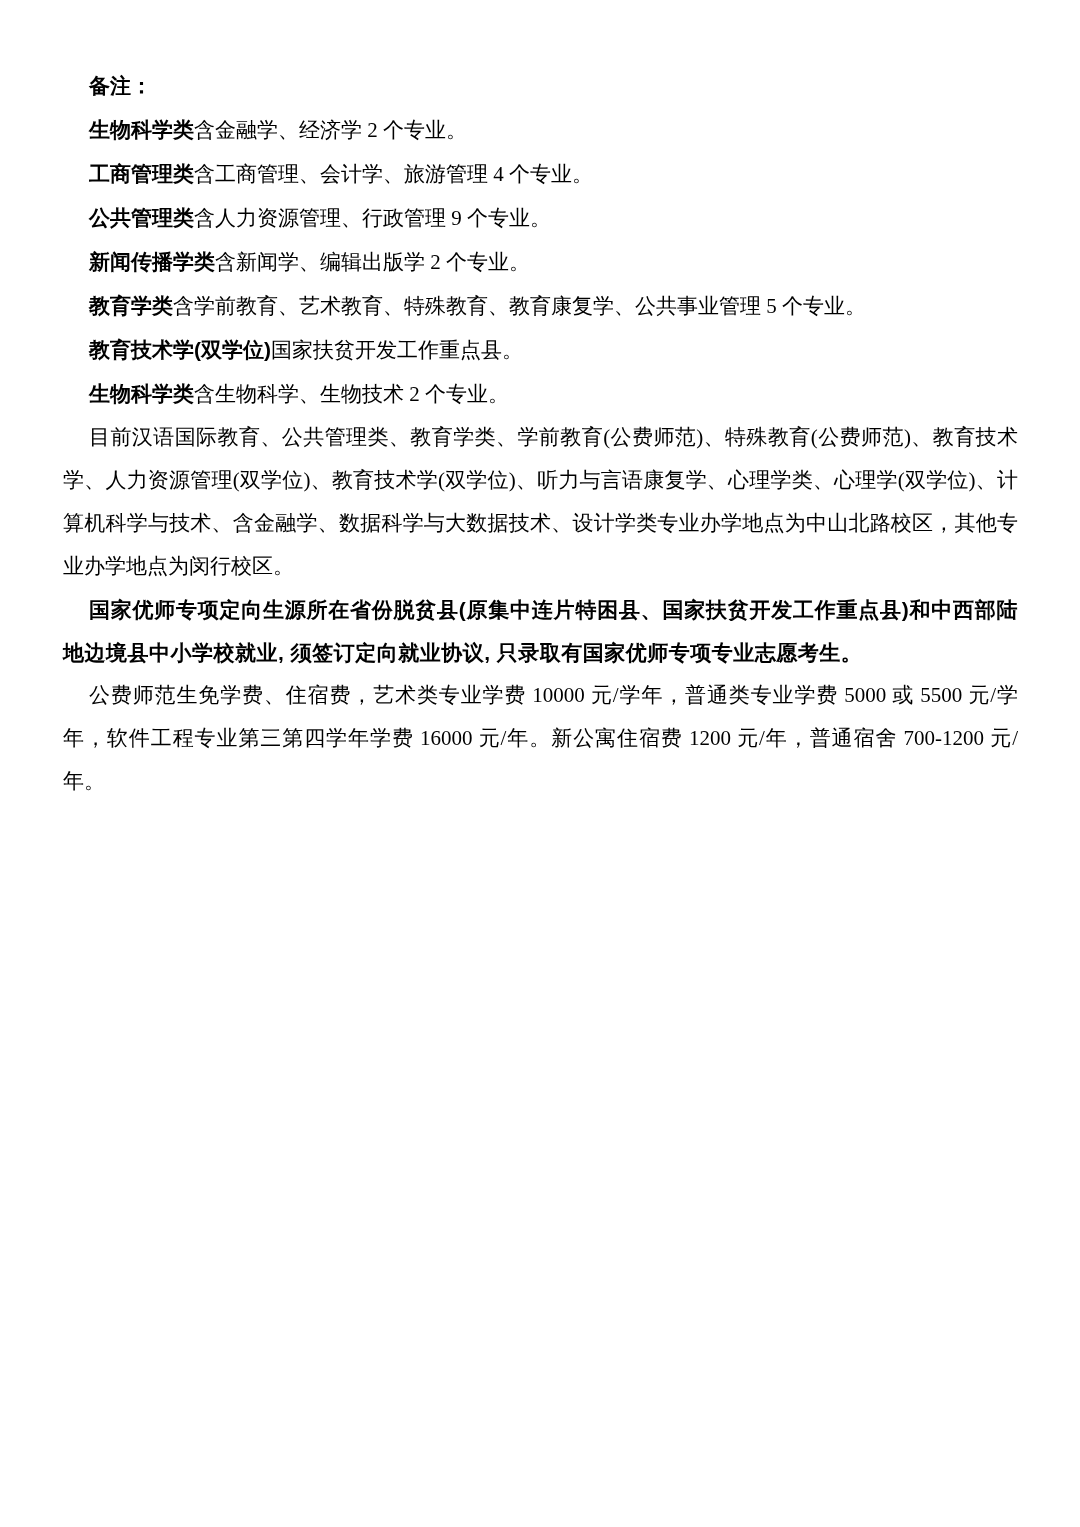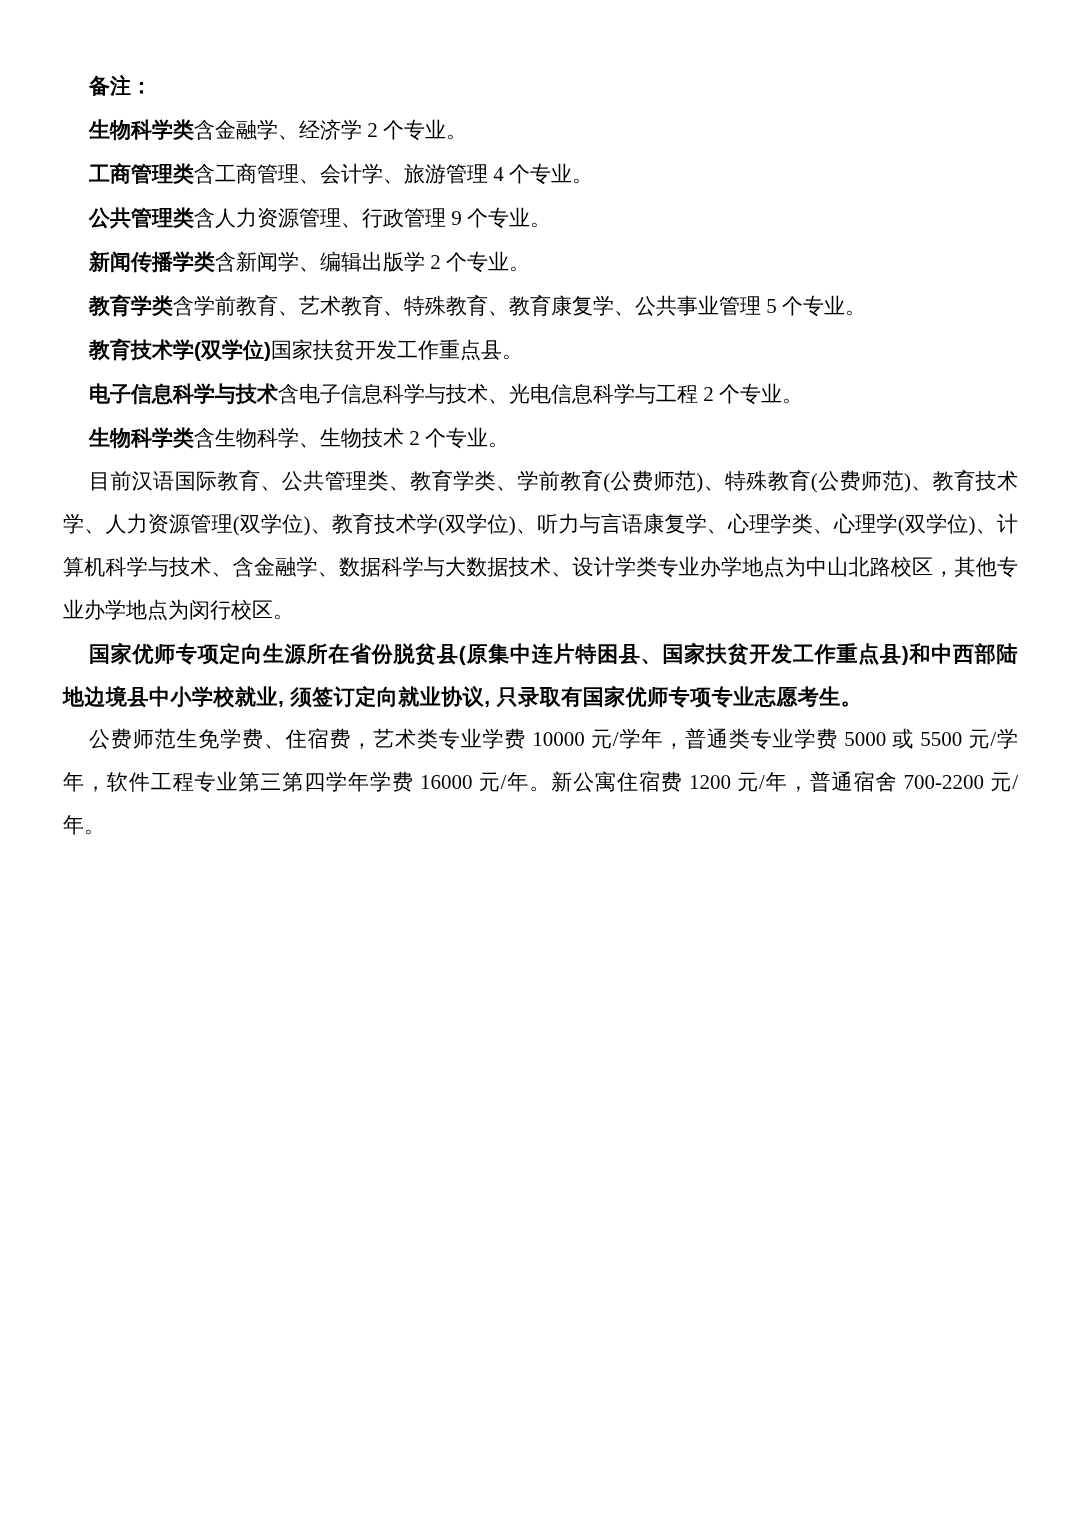--- a/index.html
+++ b/index.html
@@ -50,24 +50,23 @@
   <p class="line no-justify"><span class="lead">公共管理类</span><span>含人力资源管理、行政管理 9 个专业。</span></p>
 
 
   <p class="line no-justify"><span class="lead">新闻传播学类</span><span>含新闻学、编辑出版学 2 个专业。</span></p>
 
   <p class="line no-justify"><span class="lead">教育学类</span><span>含学前教育、艺术教育、特殊教育、教育康复学、公共事业管理 5 个专业。</span></p>
 
   <p class="line no-justify"><span class="lead">教育技术学(双学位)</span><span>国家扶贫开发工作重点县。</span></p>
 
 
-  <p class="line no-justify"><span class="lead">电子信息科学与技术</span><span>含电子信息科学与技术、光电信息科学与工程 2 个专业。</span></p>
 
   <p class="line no-justify"><span class="lead">生物科学类</span><span>含生物科学、生物技术 2 个专业。</span></p>
 
   <p class="line">目前汉语国际教育、公共管理类、教育学类、学前教育(公费师范)、特殊教育(公费师范)、教育技术学、人力资源管理(双学位)、教育技术学(双学位)、听力与言语康复学、心理学类、心理学(双学位)、计算机科学与技术、含金融学、数据科学与大数据技术、设计学类专业办学地点为中山北路校区，其他专业办学地点为闵行校区。</p>
 
 
   <p class="line hei">国家优师专项定向生源所在省份脱贫县(原集中连片特困县、国家扶贫开发工作重点县)和中西部陆地边境县中小学校就业, 须签订定向就业协议, 只录取有国家优师专项专业志愿考生。</p>
 
-  <p class="line">公费师范生免学费、住宿费，艺术类专业学费 10000 元/学年，普通类专业学费 5000 或 5500 元/学年，软件工程专业第三第四学年学费 16000 元/年。新公寓住宿费 1200 元/年，普通宿舍 700-2200 元/年。</p>
+  <p class="line">公费师范生免学费、住宿费，艺术类专业学费 10000 元/学年，普通类专业学费 5000 或 5500 元/学年，软件工程专业第三第四学年学费 16000 元/年。新公寓住宿费 1200 元/年，普通宿舍 700-1200 元/年。</p>
 
 </div>
 
 </body></html>

